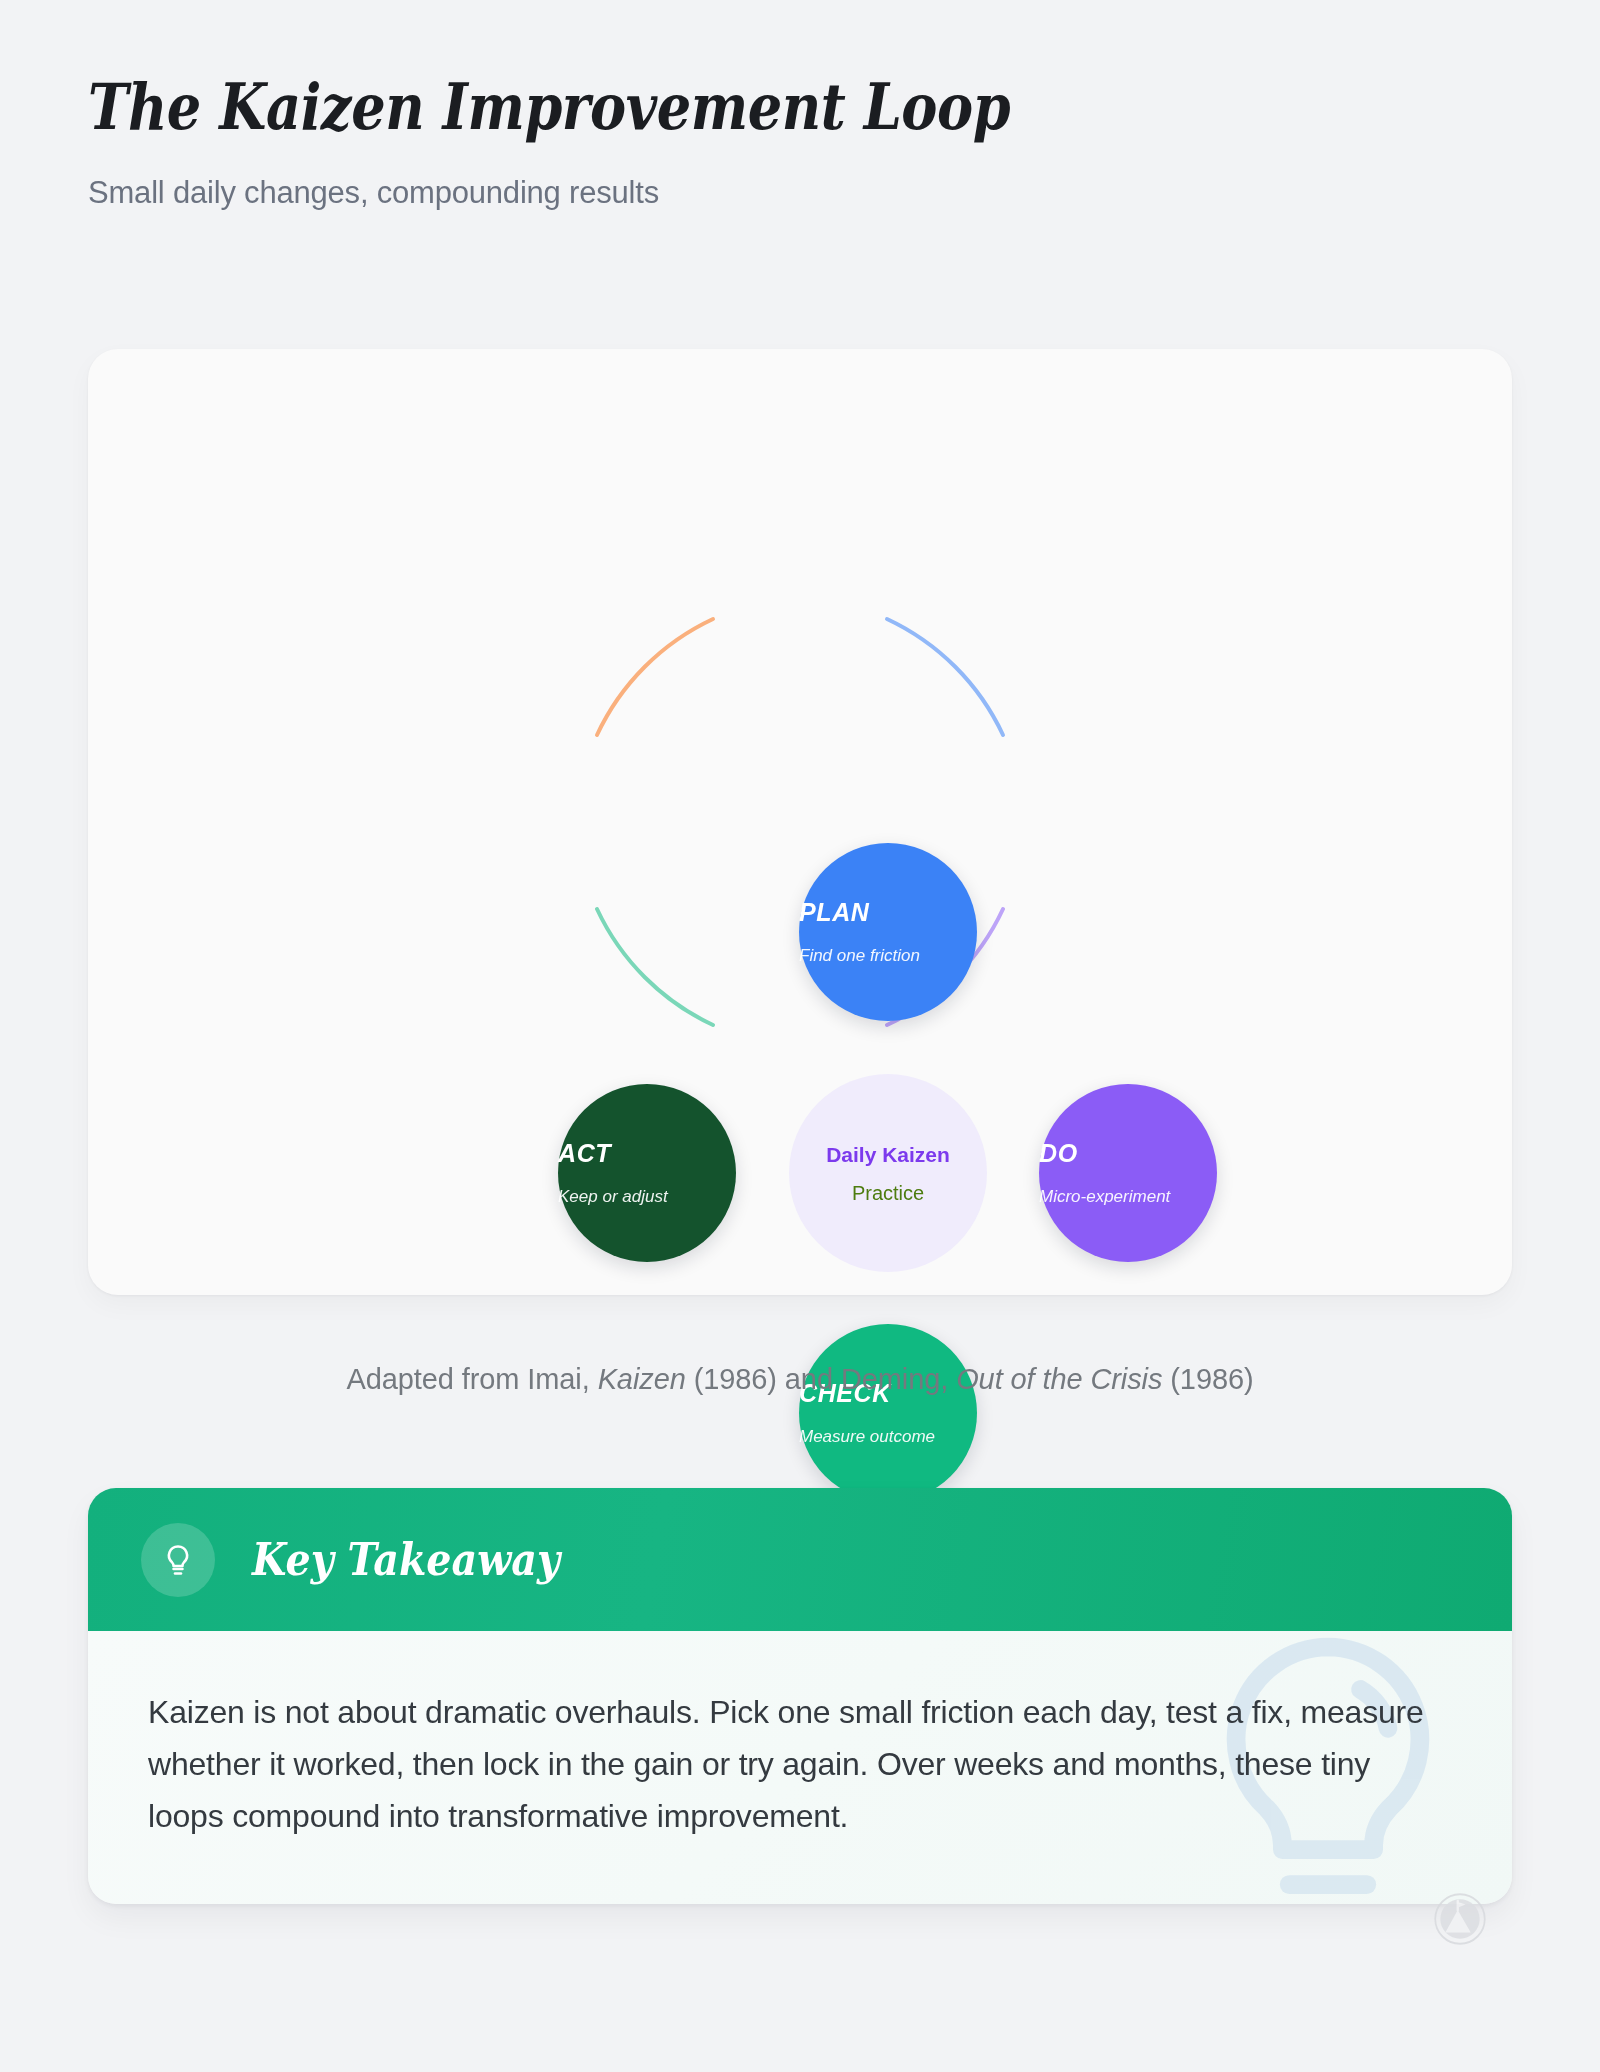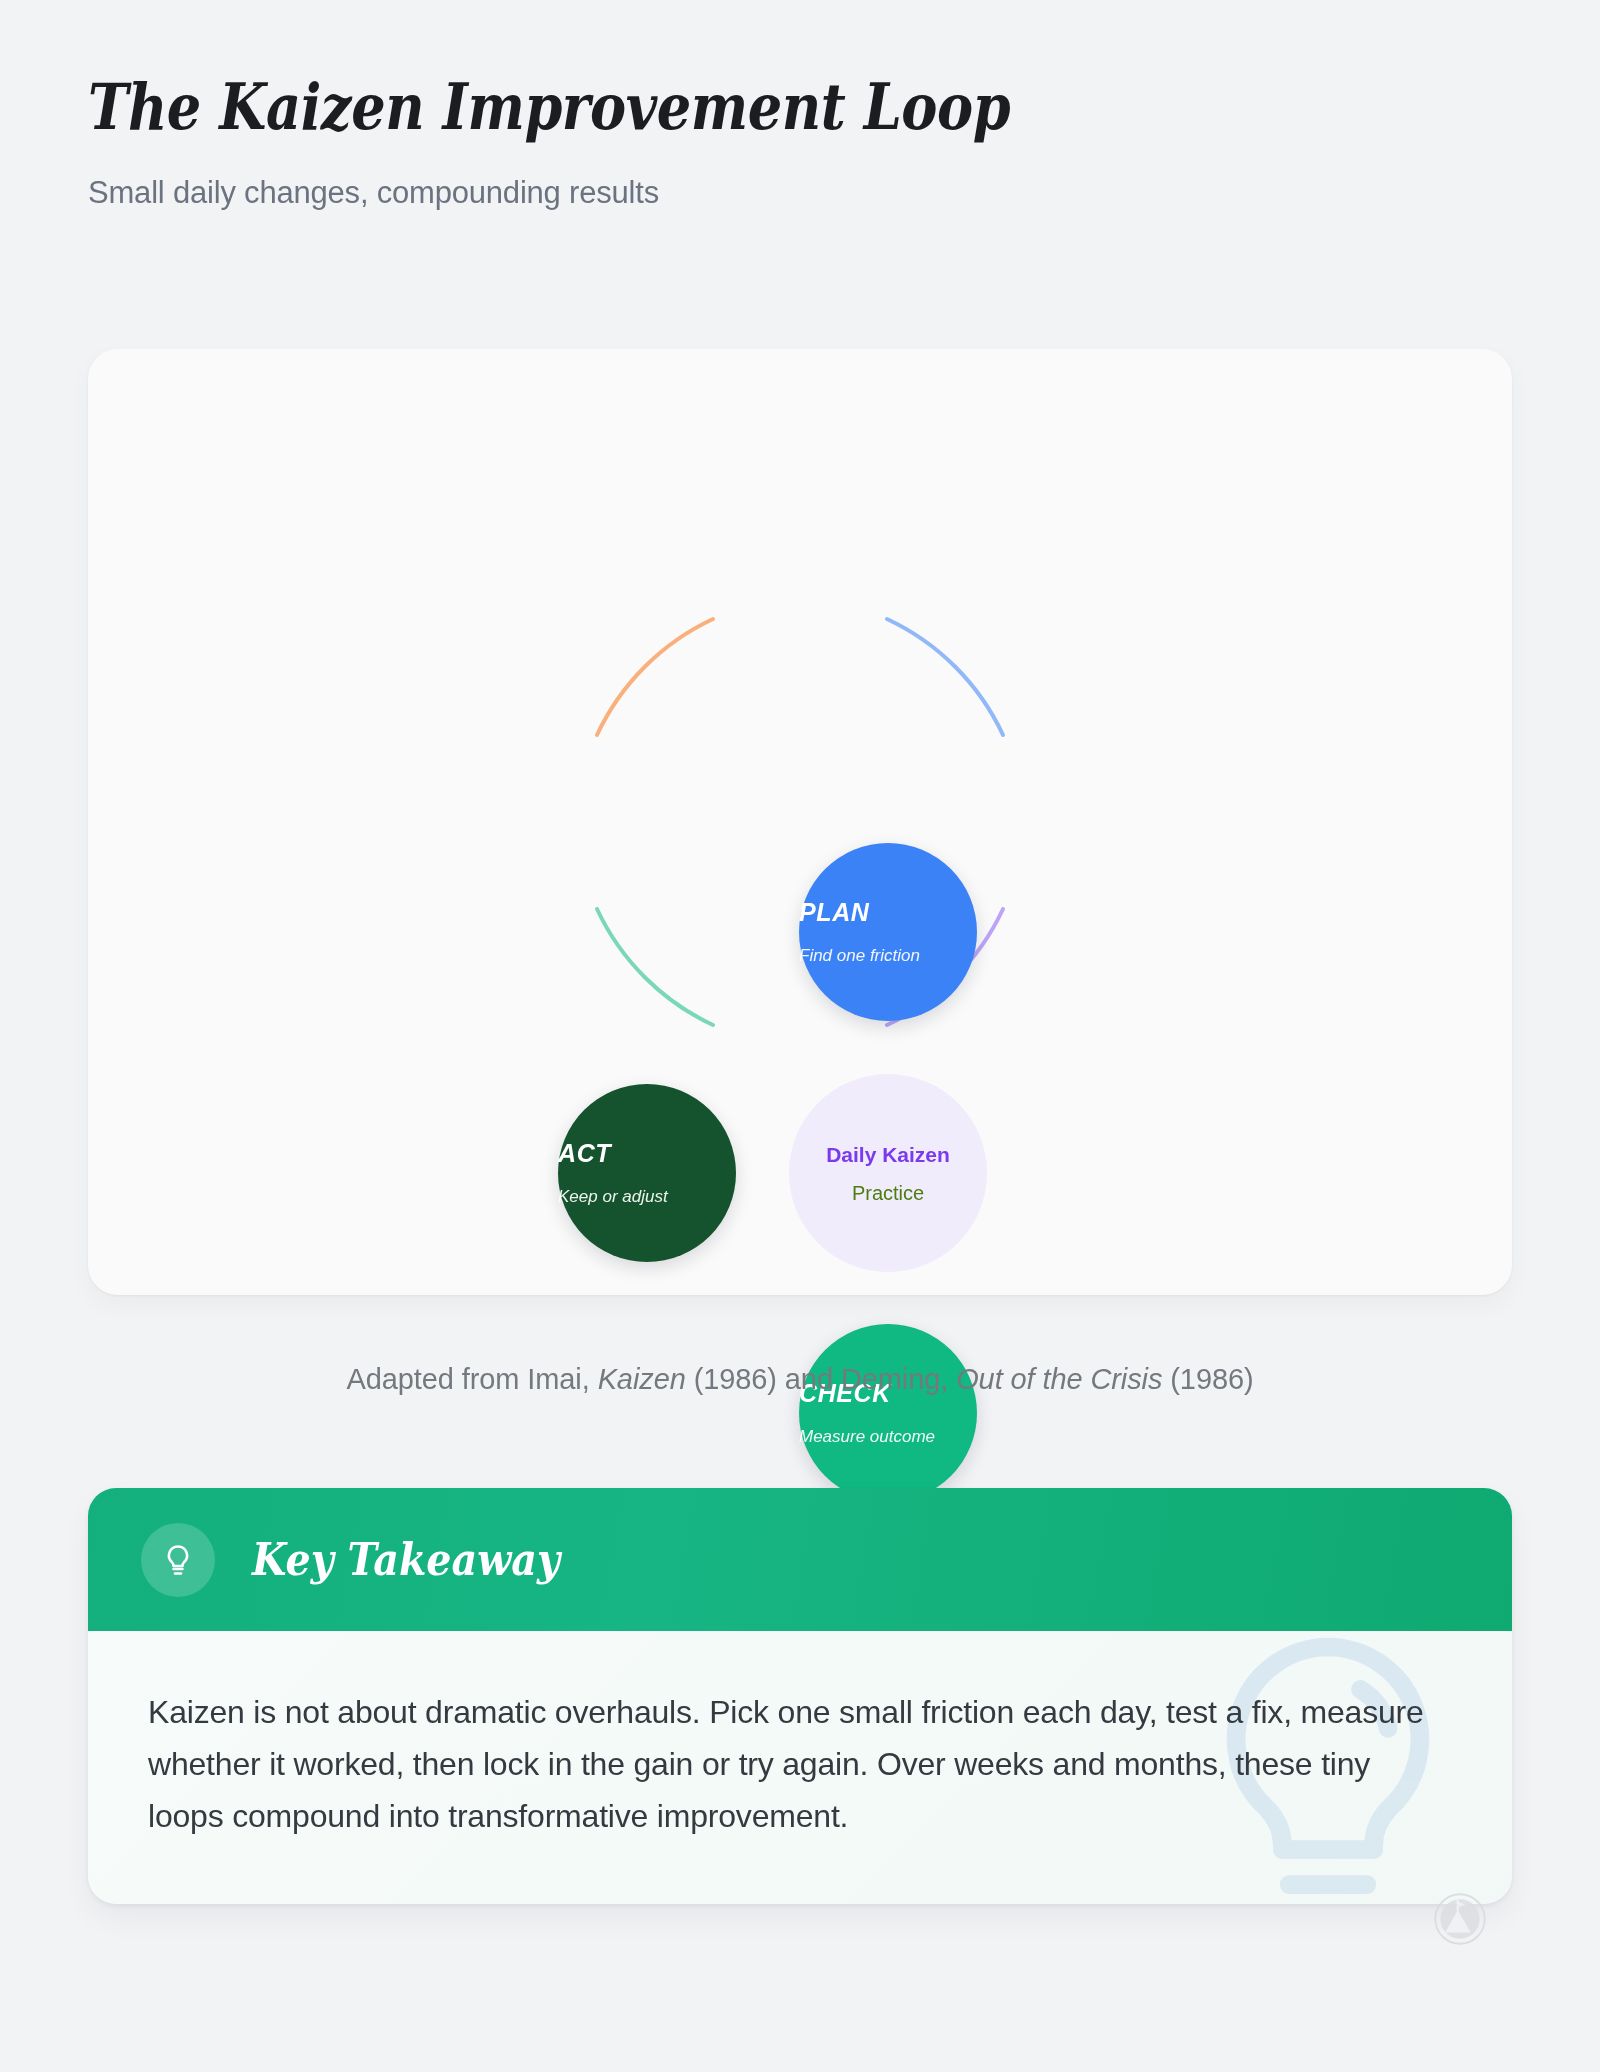--- a/index.html
+++ b/index.html
@@ -250,20 +250,24 @@
       <div class="hub">
         <div class="hub-title">Daily Kaizen</div>
         <div class="hub-sub">Practice</div>
       </div>
 
       <div class="node node-plan">
         <div class="node-title">PLAN</div>
         <div class="node-sub">Find one friction</div>
       </div>
 
+      <div class="node node-do">
+        <div class="node-title">DO</div>
+        <div class="node-sub">Micro-experiment</div>
+      </div>
 
       <div class="node node-check">
         <div class="node-title">CHECK</div>
         <div class="node-sub">Measure outcome</div>
       </div>
 
       <div class="node node-act">
         <div class="node-title">ACT</div>
         <div class="node-sub">Keep or adjust</div>
       </div>

